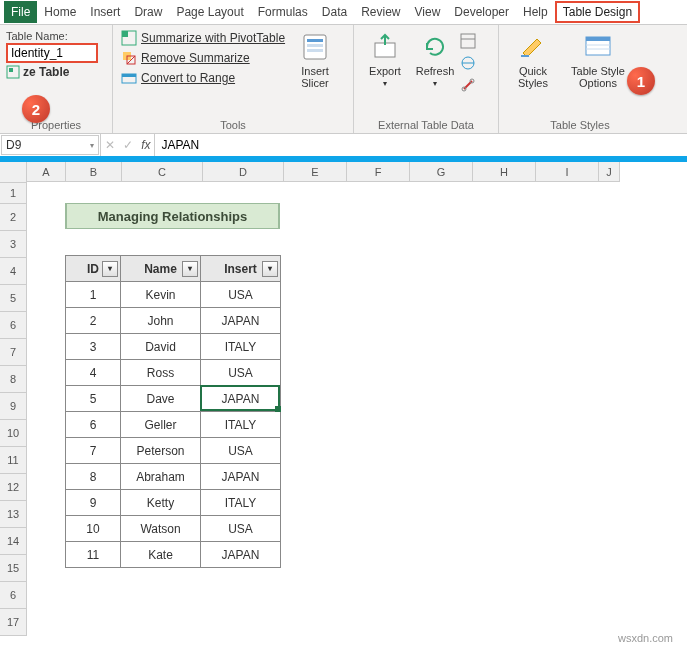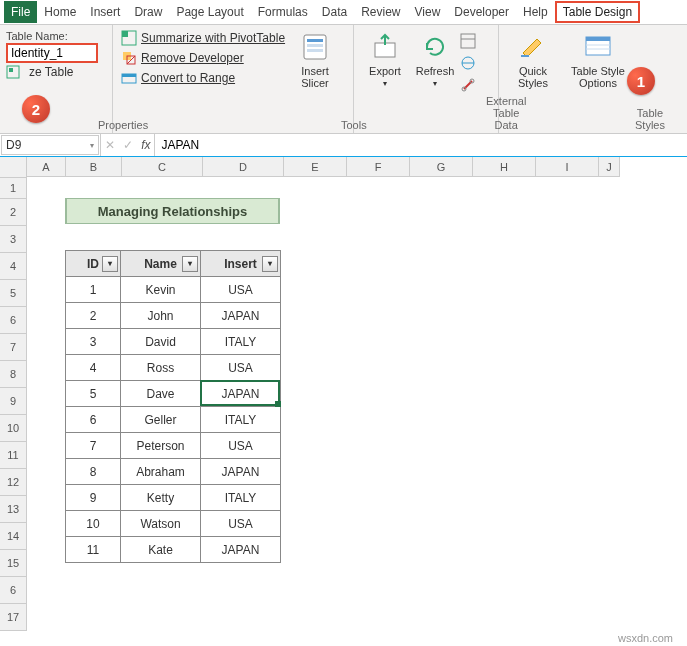--- a/index.html
+++ b/index.html
@@ -46,21 +46,21 @@
     display: flex;
     background: #f3f2f1;
     border-bottom: 1px solid #ccc;
     height: 108px;
     position: relative;
   }
   .ribbon-group {
     border-right: 1px solid #d0d0d0;
     padding: 4px 6px 2px 6px;
     display: flex;
-    flex-direction: row;
+    flex-direction: column;
     position: relative;
   }
   .ribbon-group-label {
     text-align: center;
     font-size: 11px;
     color: #666;
     margin-top: auto;
   }
   .ribbon-stack {
     display: flex;
@@ -107,24 +107,25 @@
   .tblname-input {
     width: 82px;
     font-size: 12px;
     padding: 1px 3px;
     border: 2px solid #e64a33;
     background: #fff;
   }
   .resize-btn {
     display: flex;
     align-items: center;
-    gap: 9px;
+    gap: 3px;
     font-size: 12px;
     color: #333;
     margin-top: 2px;
+    font-weight: bold;
   }
 
   
   .callout {
     position: absolute;
     width: 28px;
     height: 28px;
     border-radius: 50%;
     background: radial-gradient(circle at 30% 30%, #ff6a4d, #c0392b);
     color: #fff;
@@ -135,21 +136,21 @@
     justify-content: center;
     box-shadow: 0 1px 2px rgba(0,0,0,0.3);
     z-index: 50;
   }
 
   
   .fbar {
     display: flex;
     align-items: stretch;
     height: 22px;
-    border-bottom: 1px solid #0ea5e9;
+    border-bottom: 6px solid #0ea5e9;
     background: #fff;
   }
   .namebox {
     width: 88px;
     border: 1px solid #ccc;
     background: #fff;
     font-size: 12px;
     padding: 2px 4px;
     display: flex;
     align-items: center;
@@ -345,21 +346,21 @@
               <rect x="1" y="1" width="6" height="6" fill="#3a7"></rect>
             </svg>
           <span>Summarize with PivotTable</span>
         </div>
         <div class="ribbon-item">
           <svg width="16" height="16">
               <rect x="2" y="2" width="8" height="8" fill="#fc6"></rect>
               <rect x="6" y="6" width="8" height="8" fill="none" stroke="#c33"></rect>
               <line x1="6" y1="14" x2="14" y2="6" stroke="#c33"></line>
             </svg>
-          <span>Remove Developer</span>
+          <span>Remove Summarize</span>
         </div>
         <div class="ribbon-item">
           <svg width="16" height="16">
               <rect x="1" y="4" width="14" height="9" fill="none" stroke="#39c"></rect>
               <rect x="1" y="4" width="14" height="3" fill="#39c"></rect>
             </svg>
           <span>Convert to Range</span>
         </div>
       </div>
       <div class="ribbon-bigbtn">

